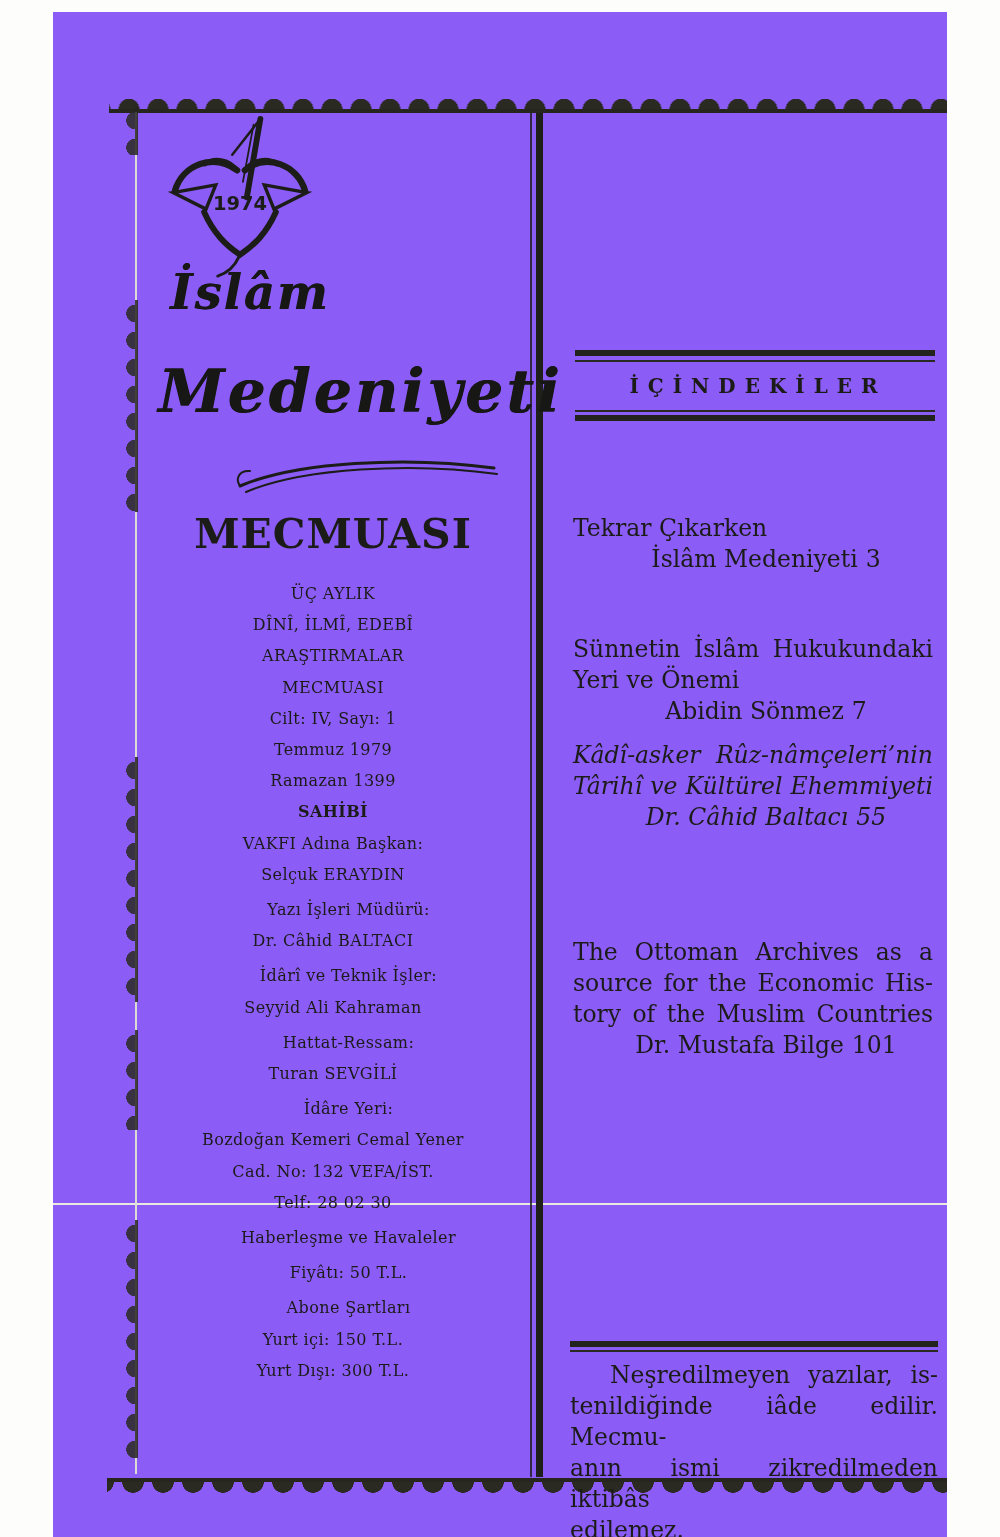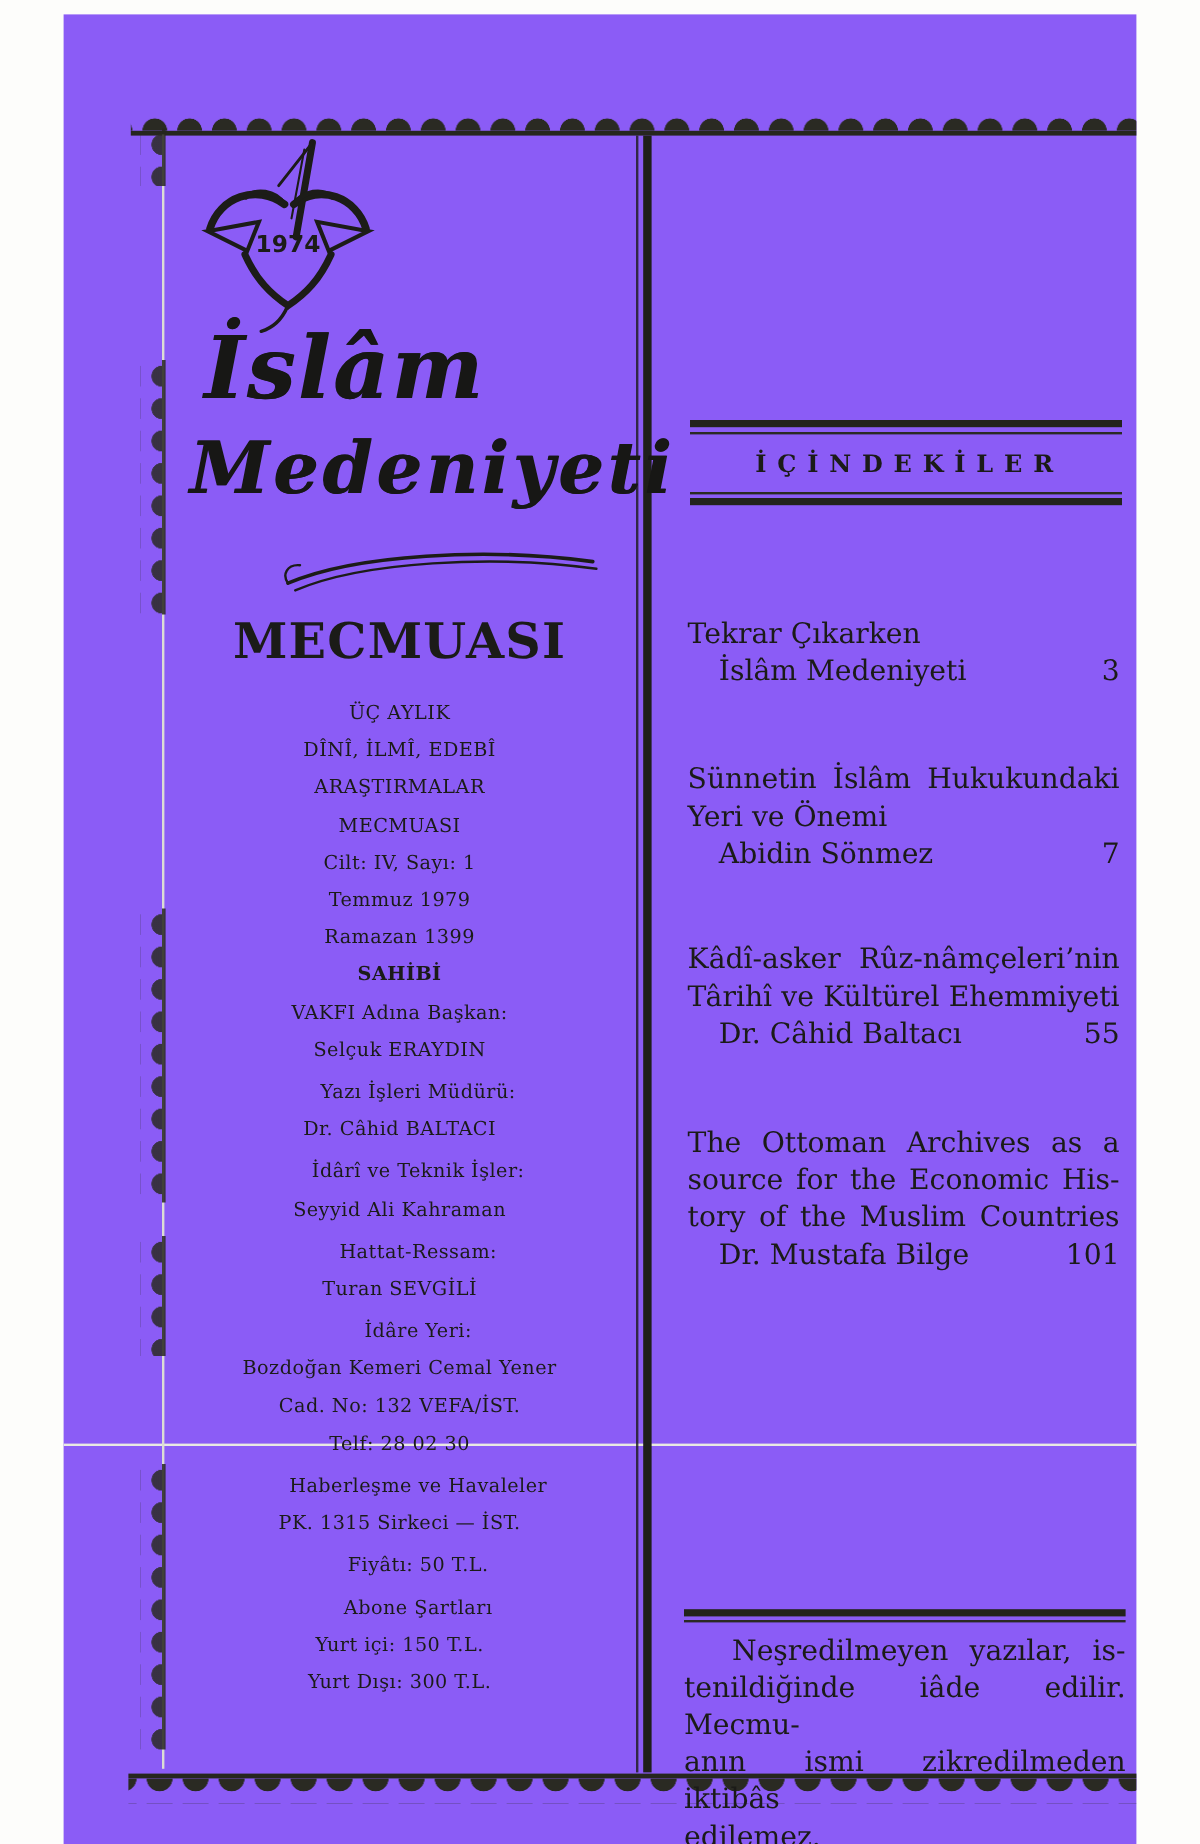--- a/index.html
+++ b/index.html
@@ -33,44 +33,44 @@
   .seg3{top:745px;height:245px;} .seg4{top:1018px;height:100px;}
   .seg5{top:1208px;height:238px;}
   
   .divider-thin{position:absolute;left:477px;top:101px;width:2px;height:1364px;background:rgba(27,27,24,.8);}
   .divider-thick{position:absolute;left:483px;top:101px;width:7px;height:1364px;background:#1f1f1b;}
   
   .left-col{position:absolute;left:85px;top:0;width:390px;}
   .emblem{position:absolute;left:28px;top:102px;}
   .callig{position:absolute;font-style:italic;font-weight:bold;color:#171715;
     text-shadow:.6px 0 currentColor;white-space:nowrap;}
-  .callig1{left:32px;top:252px;font-size:72px;letter-spacing:2px;}
+  .callig1{left:32px;top:252px;font-size:48px;letter-spacing:2px;}
   .callig2{left:20px;top:344px;font-size:60px;letter-spacing:3px;}
   .flourish{position:absolute;left:98px;top:440px;}
   .m-title{position:absolute;left:0;top:498px;width:100%;text-align:center;
     font-size:41px;font-weight:bold;letter-spacing:1px;}
   .m-lines{position:absolute;left:0;top:566px;width:100%;text-align:center;
     font-size:16px;line-height:31.2px;letter-spacing:.4px;}
   .ln{white-space:nowrap;}
   .bold{font-weight:bold;}
   .g{margin-top:4px;padding-left:31px;}
   .right-align{text-align:right;padding-right:52px;}
   
   .toc{position:absolute;left:520px;top:0;width:360px;font-size:23.5px;line-height:31px;}
   .rule-thick{height:6px;background:#23231d;}
   .rule-thin{height:2px;background:#2a2a24;}
   .toc-header{position:absolute;left:2px;top:338px;width:360px;}
   .toc-header .rule-thick{margin-bottom:4px;}
   .toc-title{text-align:center;font-size:20px;font-weight:bold;letter-spacing:9px;
     padding:9px 0 8px 6px;}
   .toc-header .bot-thin{margin-bottom:3px;}
   .entry{position:absolute;left:0;width:360px;}
-  .e1{top:501px;} .e2{top:622px;} .e3{top:772px;} .e4{top:925px;}
+  .e1{top:501px;} .e2{top:622px;} .e3{top:728px;font-style:italic;} .e4{top:925px;}
   .just{text-align:justify;text-align-last:justify;}
-  .row{display:flex;justify-content:space-between;}
+  .row{display:flex;justify-content:center;}
   .ind{padding-left:26px;}
   .pg{padding-left:8px;}
   .note{position:absolute;left:-3px;top:1329px;width:368px;}
   .note .rule-thin{margin-top:3px;}
   .note-body{padding:8px 0 4px 0;}
   .ind40{padding-left:40px;}
   .note .bot{margin-top:4px;margin-bottom:0;}
   svg .ink{stroke:#1c1c18;fill:none;stroke-linecap:round;}
   svg text{fill:#1c1c18;font-family:"DejaVu Sans","Liberation Sans",sans-serif;font-weight:bold;}
 </style>
@@ -140,21 +140,20 @@
       <div class="ln">Dr. Câhid BALTACI</div>
       <div class="ln g">İdârî ve Teknik İşler:</div>
       <div class="ln">Seyyid Ali Kahraman</div>
       <div class="ln g">Hattat-Ressam:</div>
       <div class="ln">Turan SEVGİLİ</div>
       <div class="ln g">İdâre Yeri:</div>
       <div class="ln">Bozdoğan Kemeri Cemal Yener</div>
       <div class="ln">Cad. No: 132 VEFA/İST.</div>
       <div class="ln">Telf: 28 02 30</div>
       <div class="ln g">Haberleşme ve Havaleler</div>
-      <div class="ln">PK. 1315 Sirkeci — İST.</div>
       <div class="ln g">Fiyâtı: 50 T.L.</div>
       <div class="ln g">Abone Şartları</div>
       <div class="ln">Yurt içi: 150 T.L.</div>
       <div class="ln">Yurt Dışı: 300 T.L.</div>
     </div>
   </div>
 
   <div class="toc">
 
     <div class="toc-header">

